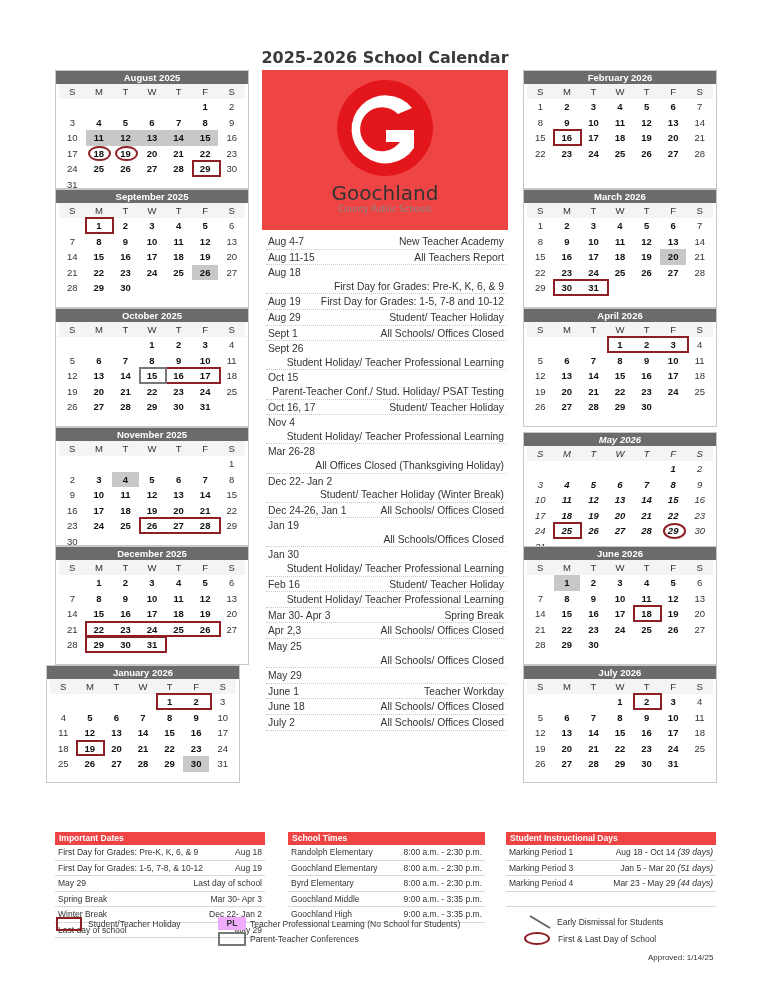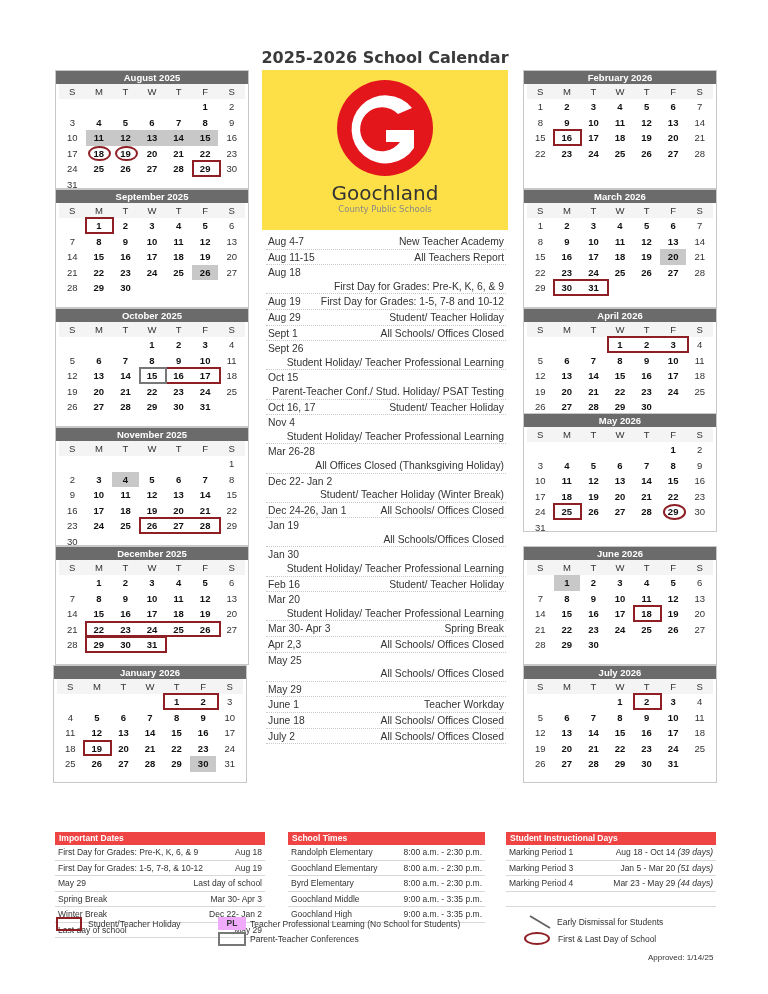--- a/index.html
+++ b/index.html
@@ -9,21 +9,21 @@
   .cal .hdr { background: #6b6b6b; color: #fff; font-size: 9.5px; font-weight: bold; text-align: center; height: 13px; line-height: 13px; }
   .cal .grid { display: grid; grid-template-columns: repeat(7, 1fr); padding: 0 3px; }
   .cal .dow { font-size: 9.5px; color: #333; text-align: center; height: 15px; line-height: 15px; background: #f4f4f4; }
   .cal .d { font-size: 9.5px; text-align: center; height: 15.6px; line-height: 15.6px; position: relative; }
   .cal .d.wk { font-weight: bold; color: #111; }
   .cal .d.we { color: #333; }
   .cal .d.pl { background: #c8c8c8; }
   .box { position: absolute; border: 2px solid #8e1f24; pointer-events: none; }
   .box.gray { border-color: #777; }
   .oval { position: absolute; border: 2px solid #8e1f24; border-radius: 50%; pointer-events: none; }
-  .logo-area { position: absolute; left: 262px; top: 70px; width: 246px; height: 160px; background: #fde047; }
+  .logo-area { position: absolute; left: 262px; top: 70px; width: 246px; height: 160px; background: #ef4444; }
   .events { position: absolute; left: 266px; top: 234px; width: 240px; }
   .ev { font-size: 10.3px; color: #333; border-bottom: 1px dotted #c8c8c8; padding: 1px 2px 0 2px; line-height: 13.6px; }
   .ev .row { display: flex; justify-content: space-between; }
   .ev .desc2 { text-align: right; }
   .tbl { position: absolute; }
   .tbl .th { background: #ef4444; color: #fff; font-size: 8.5px; font-weight: bold; height: 13px; line-height: 13px; padding-left: 4px; margin-top: 32px; }
   .tbl .tr { display: flex; justify-content: space-between; font-size: 8.5px; color: #333; border-bottom: 1px solid #d8d8d8; height: 15.5px; line-height: 15.5px; padding: 0 3px; }
   .legend { position: absolute; font-size: 8.5px; color: #333; }
   .approved { position: absolute; left: 648px; top: 953px; font-size: 8px; color: #333; }
 </style>
@@ -273,21 +273,21 @@
         <div class="d wk">26</div>
         <div class="d we">27</div>
         <div class="d we">28</div>
         <div class="d wk">29</div>
         <div class="d wk">30</div>
         <div class="d wk">31</div>
       </div>
       <div class="box" style="left: 28.8571px; top: 73.8px; width: 136.286px; height: 16.6px;"></div>
       <div class="box" style="left: 28.8571px; top: 89.4px; width: 82.5714px; height: 16.6px;"></div>
     </div>
-    <div class="cal" style="left: 53px; top: 665px; height: 118px;">
+    <div class="cal" style="left: 46px; top: 665px; height: 118px;">
       <div class="hdr">January 2026</div>
       <div class="grid">
         <div class="dow">S</div>
         <div class="dow">M</div>
         <div class="dow">T</div>
         <div class="dow">W</div>
         <div class="dow">T</div>
         <div class="dow">F</div>
         <div class="dow">S</div>
         <div class="d"></div>
@@ -453,21 +453,21 @@
         <div class="d wk">24</div>
         <div class="d we">25</div>
         <div class="d we">26</div>
         <div class="d wk">27</div>
         <div class="d wk">28</div>
         <div class="d wk">29</div>
         <div class="d wk">30</div>
       </div>
       <div class="box" style="left: 82.5714px; top: 27px; width: 82.5714px; height: 16.6px;"></div>
     </div>
-    <div class="cal" style="left: 523px; top: 413px; height: 119px;">
+    <div class="cal" style="left: 523px; top: 432px; height: 119px; font-style: italic;">
       <div class="hdr">May 2026</div>
       <div class="grid">
         <div class="dow">S</div>
         <div class="dow">M</div>
         <div class="dow">T</div>
         <div class="dow">W</div>
         <div class="dow">T</div>
         <div class="dow">F</div>
         <div class="dow">S</div>
         <div class="d"></div>
@@ -678,21 +678,20 @@
       <div>Jan 30</div>
       <div class="desc2">Student Holiday/ Teacher Professional Learning</div>
     </div>
     <div class="ev">
       <div class="row">
         <span>Feb 16</span>
         <span>Student/ Teacher Holiday</span>
       </div>
     </div>
     <div class="ev">
-      <div>Mar 20</div>
       <div class="desc2">Student Holiday/ Teacher Professional Learning</div>
     </div>
     <div class="ev">
       <div class="row">
         <span>Mar 30- Apr 3</span>
         <span>Spring Break</span>
       </div>
     </div>
     <div class="ev">
       <div class="row">

